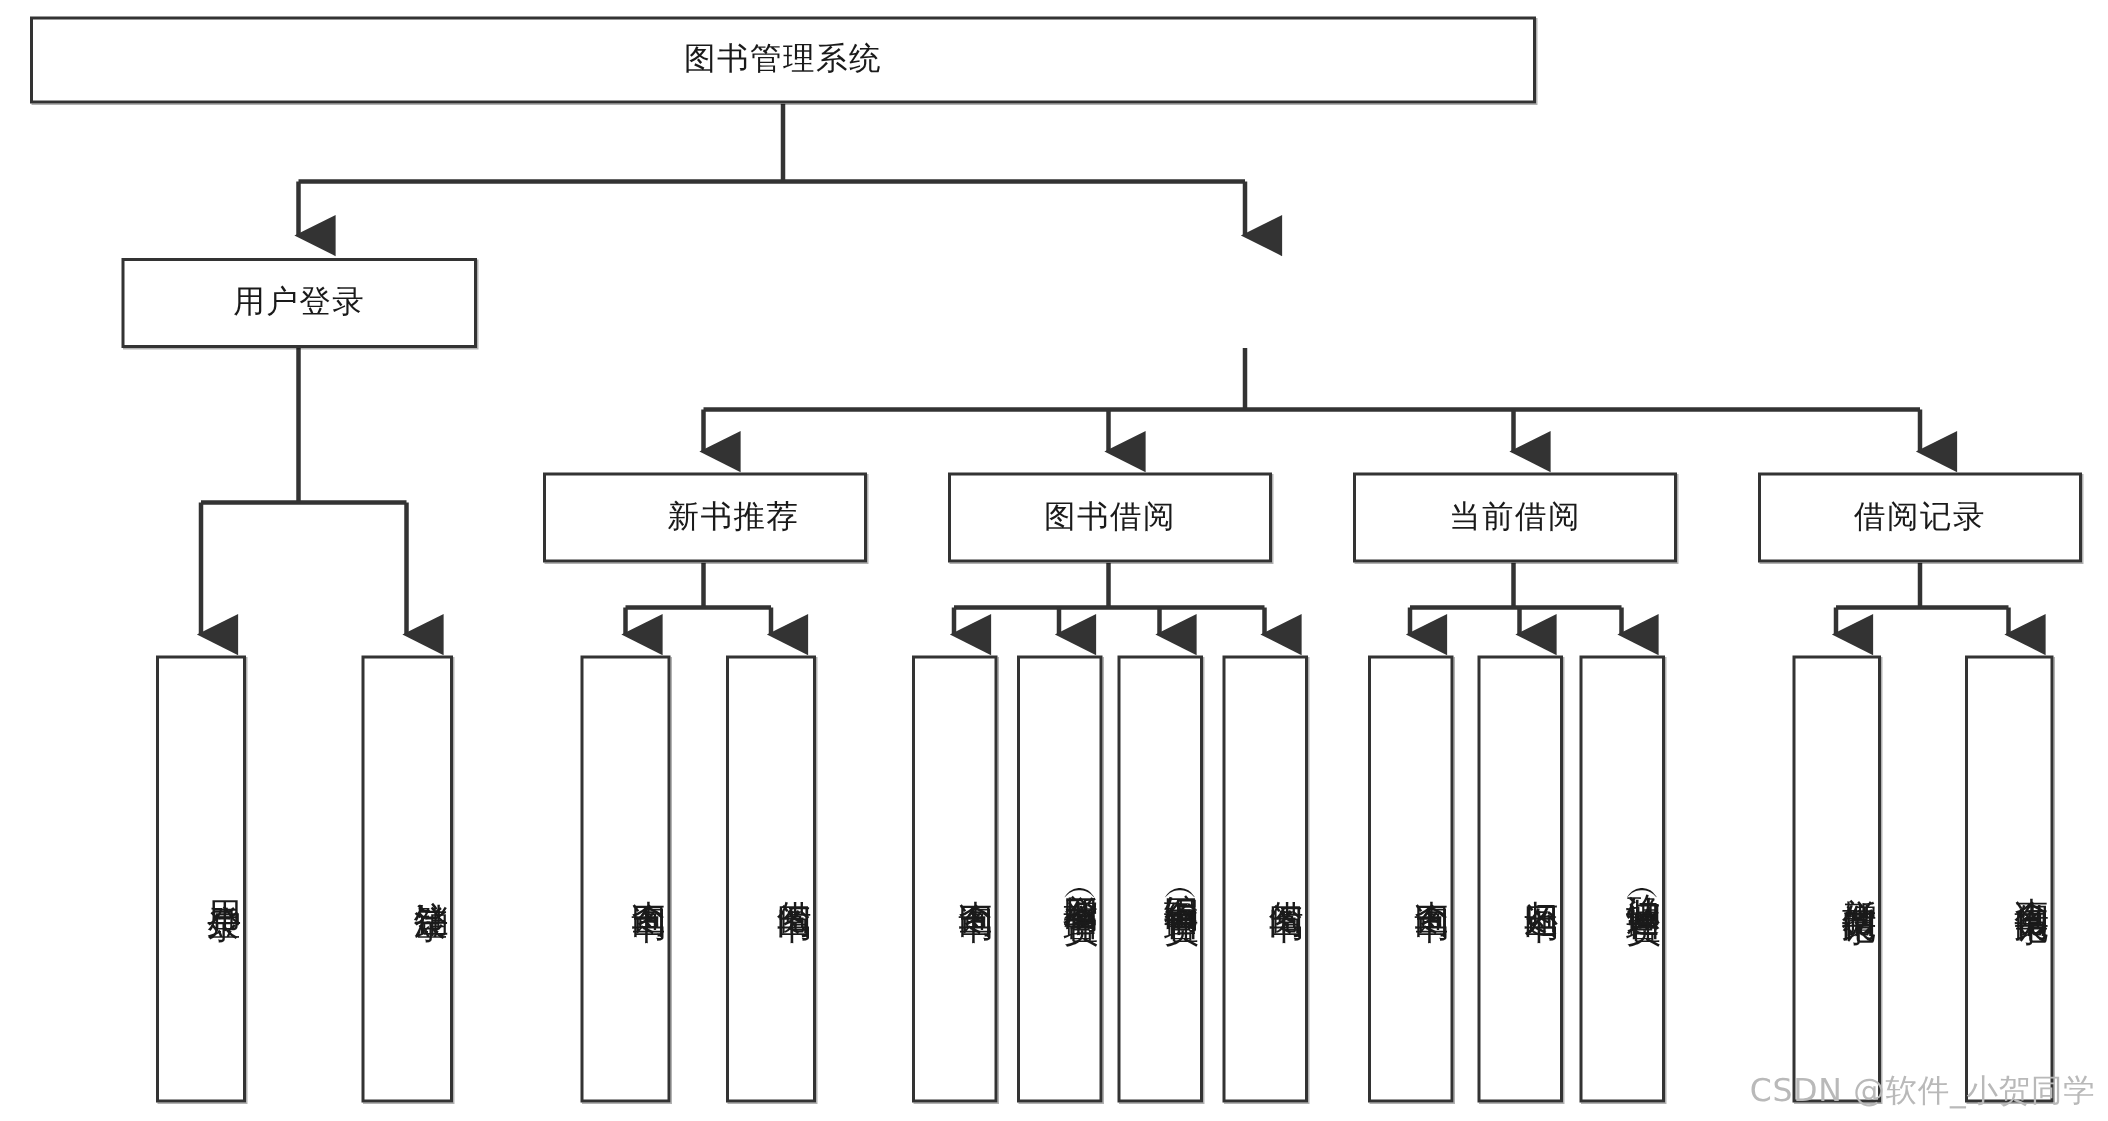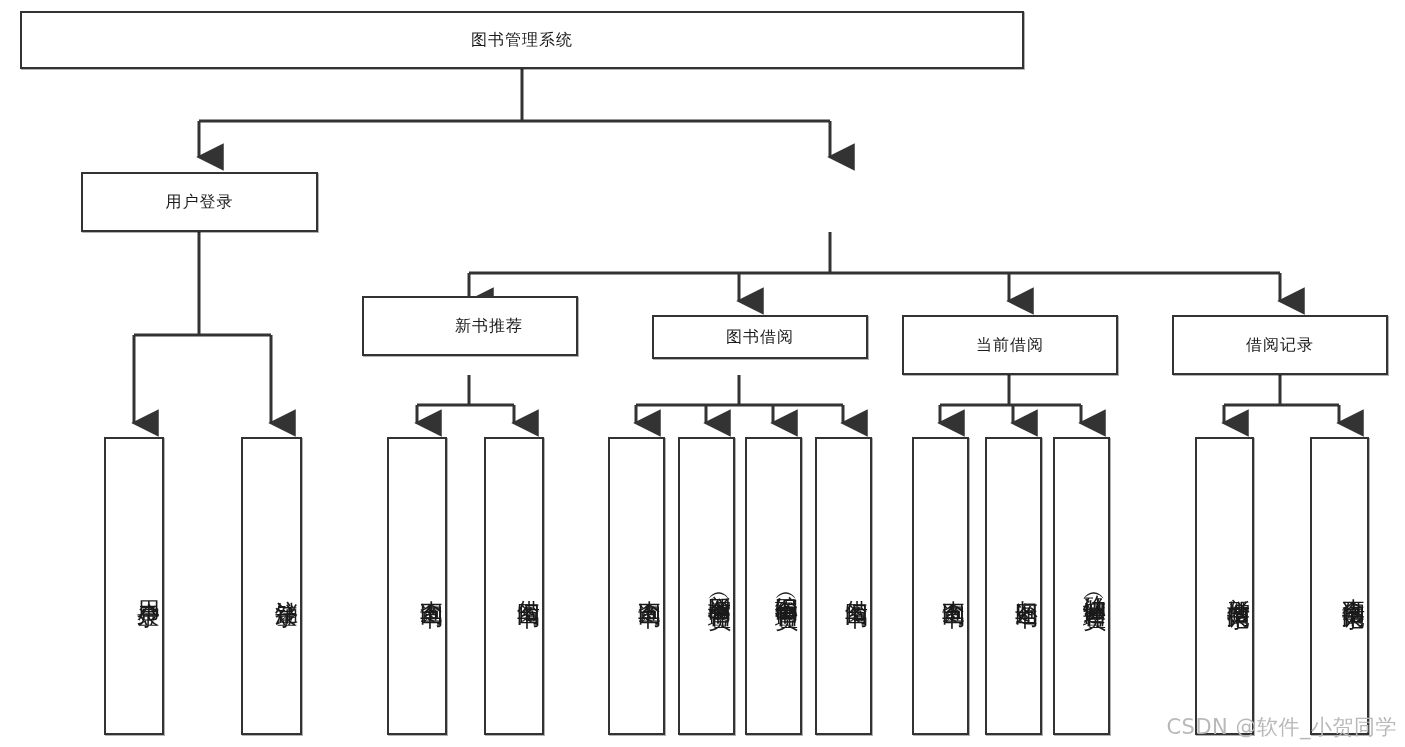--- a/index.html
+++ b/index.html
@@ -29,21 +29,21 @@
     border: 2px solid #333333;
     background: #ffffff;
     display: flex;
     align-items: center;
     justify-content: center;
     text-align: center;
     color: #1a1a1a;
     box-shadow: 1px 1px 0 rgba(0,0,0,0.30);
   }
   .node.horiz {
-    font-size: 16px;
+    font-size: 21px;
     line-height: 1.2;
     letter-spacing: 1px;
   }
   .node.vert {
     writing-mode: vertical-rl;
     text-orientation: upright;
     font-size: 23px;
     line-height: 1.18;
     letter-spacing: 2px;
     padding: 8px 0;
@@ -122,24 +122,24 @@
   </svg>
 
   <div class="node horiz" style="left:20px; top:11px; width:1004px; height:58px;">
     <span class="lbl">图书管理系统</span>
   </div>
 
   <div class="node horiz" style="left:81px; top:172px; width:237px; height:60px;">
     <span class="lbl">用户登录</span>
   </div>
 
-  <div class="node horiz" style="left:362px; top:296px; width:216px; height:60px;padding-left:38px;">
+  <div class="node horiz" style="left:362px; top:315px; width:216px; height:60px;padding-left:38px;">
     <span class="lbl">新书推荐</span>
   </div>
-  <div class="node horiz" style="left:632px; top:315px; width:216px; height:44px;margin-left:20px;">
+  <div class="node horiz" style="left:632px; top:315px; width:216px; height:60px;">
     <span class="lbl">图书借阅</span>
   </div>
   <div class="node horiz" style="left:1172px; top:315px; width:216px; height:60px;">
     <span class="lbl">借阅记录</span>
   </div>
   <div class="node horiz" style="left:902px; top:315px; width:216px; height:60px;">
     <span class="lbl">当前借阅</span>
   </div>
 
   <div class="node vert" style="left:104px; top:437px; width:60px; height:298px;">

